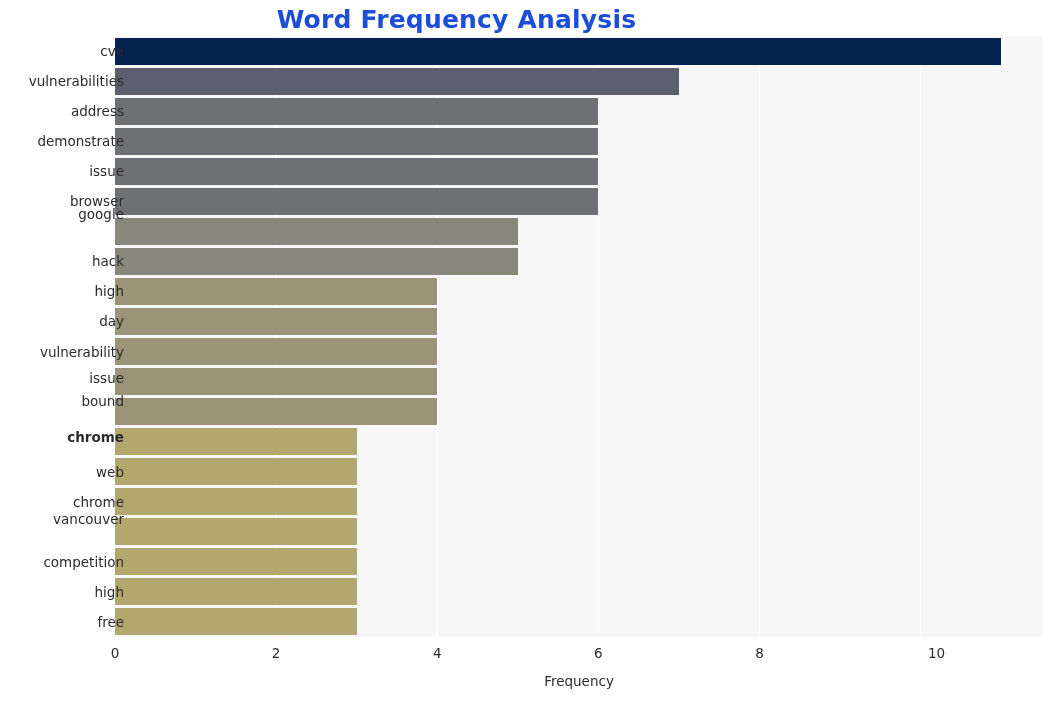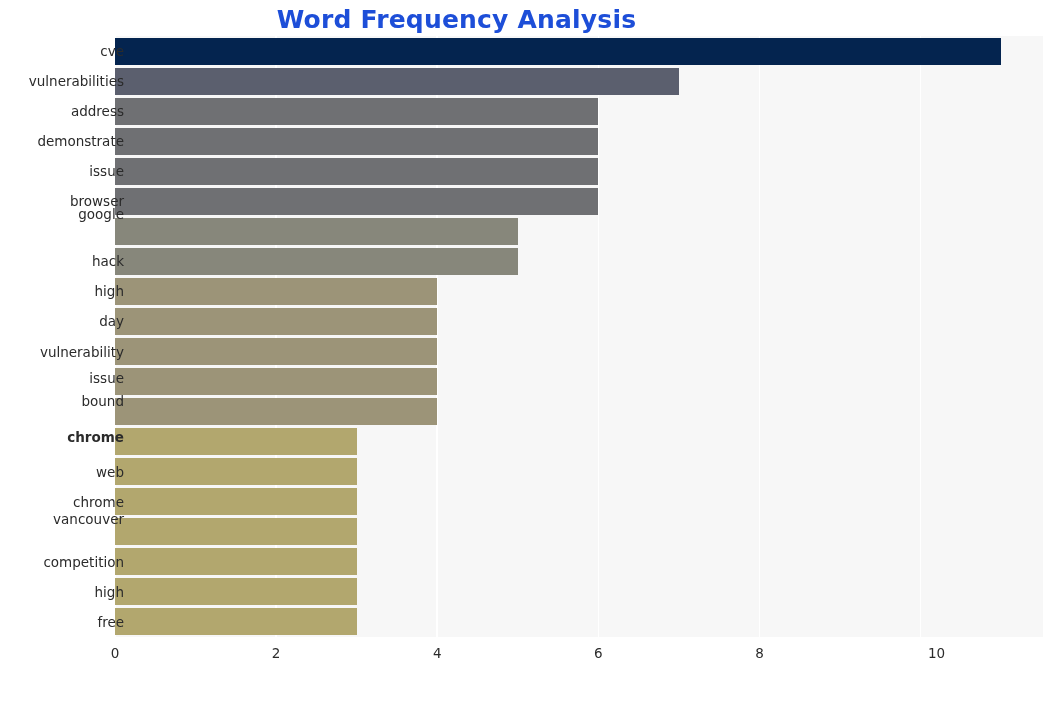--- a/index.html
+++ b/index.html
@@ -169,14 +169,15 @@
 
   <div id="x-axis-labels">
       <div class="x-tick-label" style="left: 115px;">0</div>
       <div class="x-tick-label" style="left: 276.111px;">2</div>
       <div class="x-tick-label" style="left: 437.222px;">4</div>
       <div class="x-tick-label" style="left: 598.333px;">6</div>
       <div class="x-tick-label" style="left: 759.444px;">8</div>
       <div class="x-tick-label" style="left: 920.556px; margin-left: 16px;">10</div>
     </div>
 
+  <div id="x-axis-title">Frequency</div>
 
 </div>
 
 </body></html>

